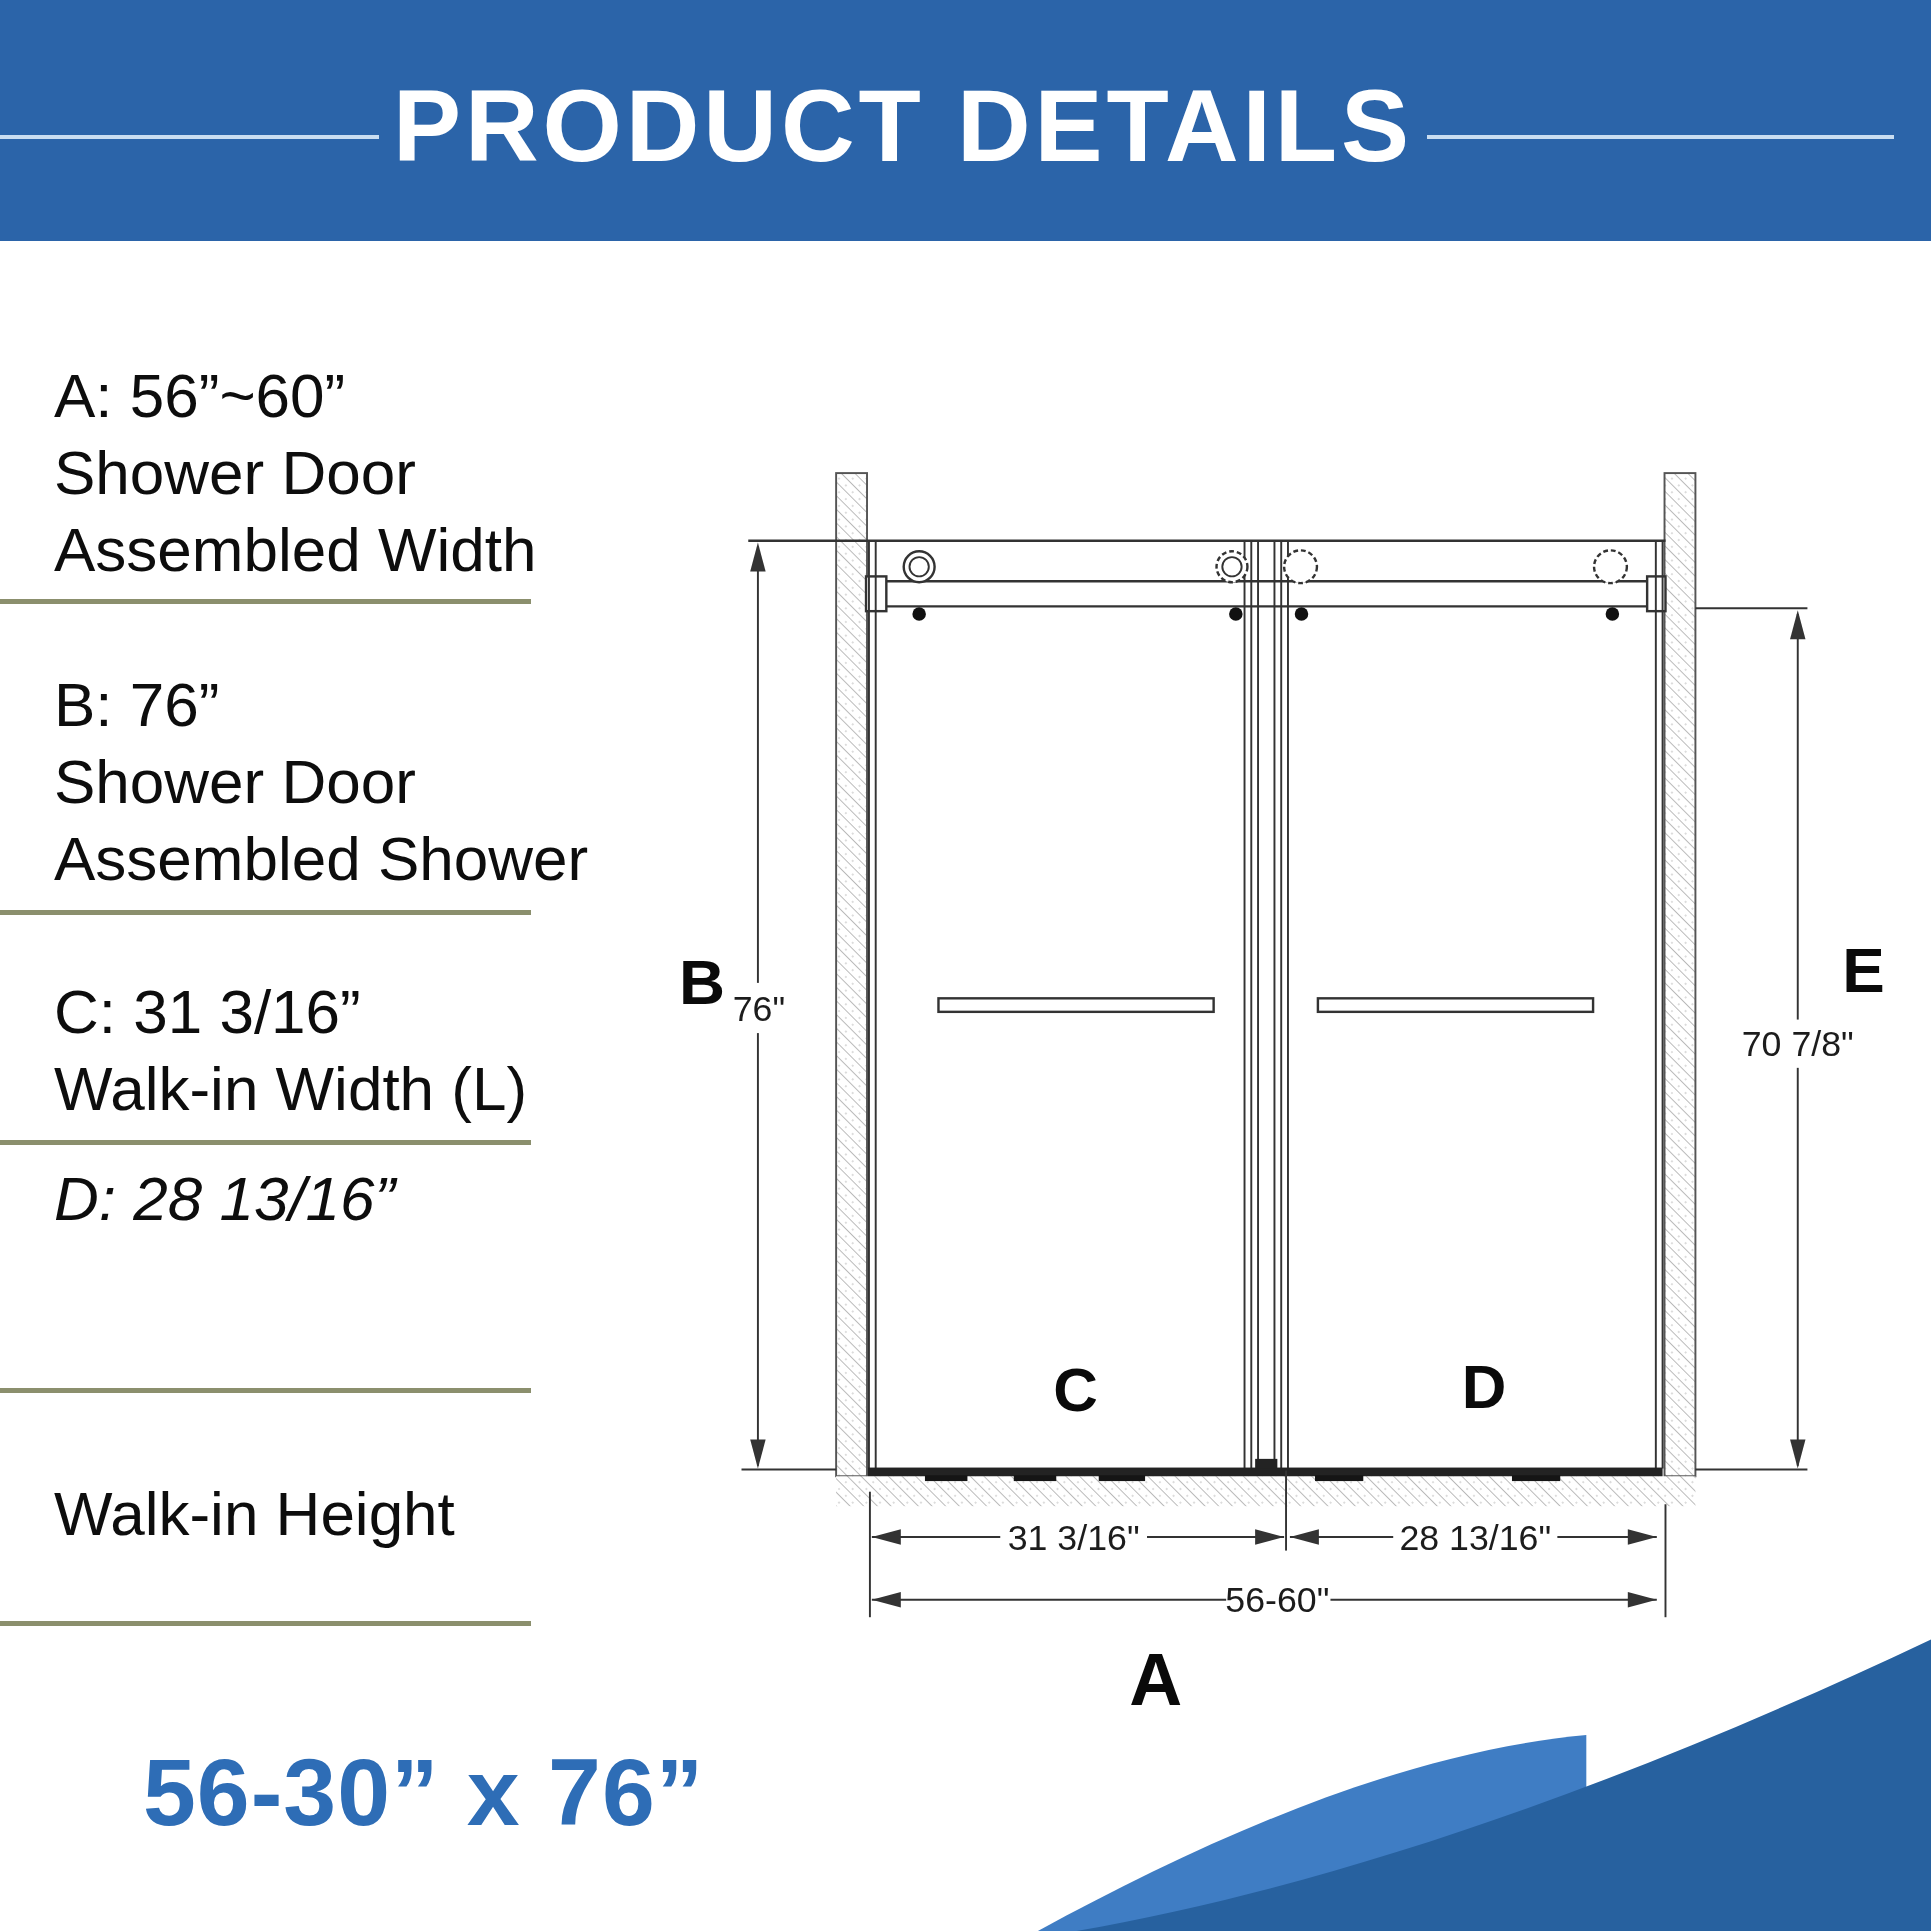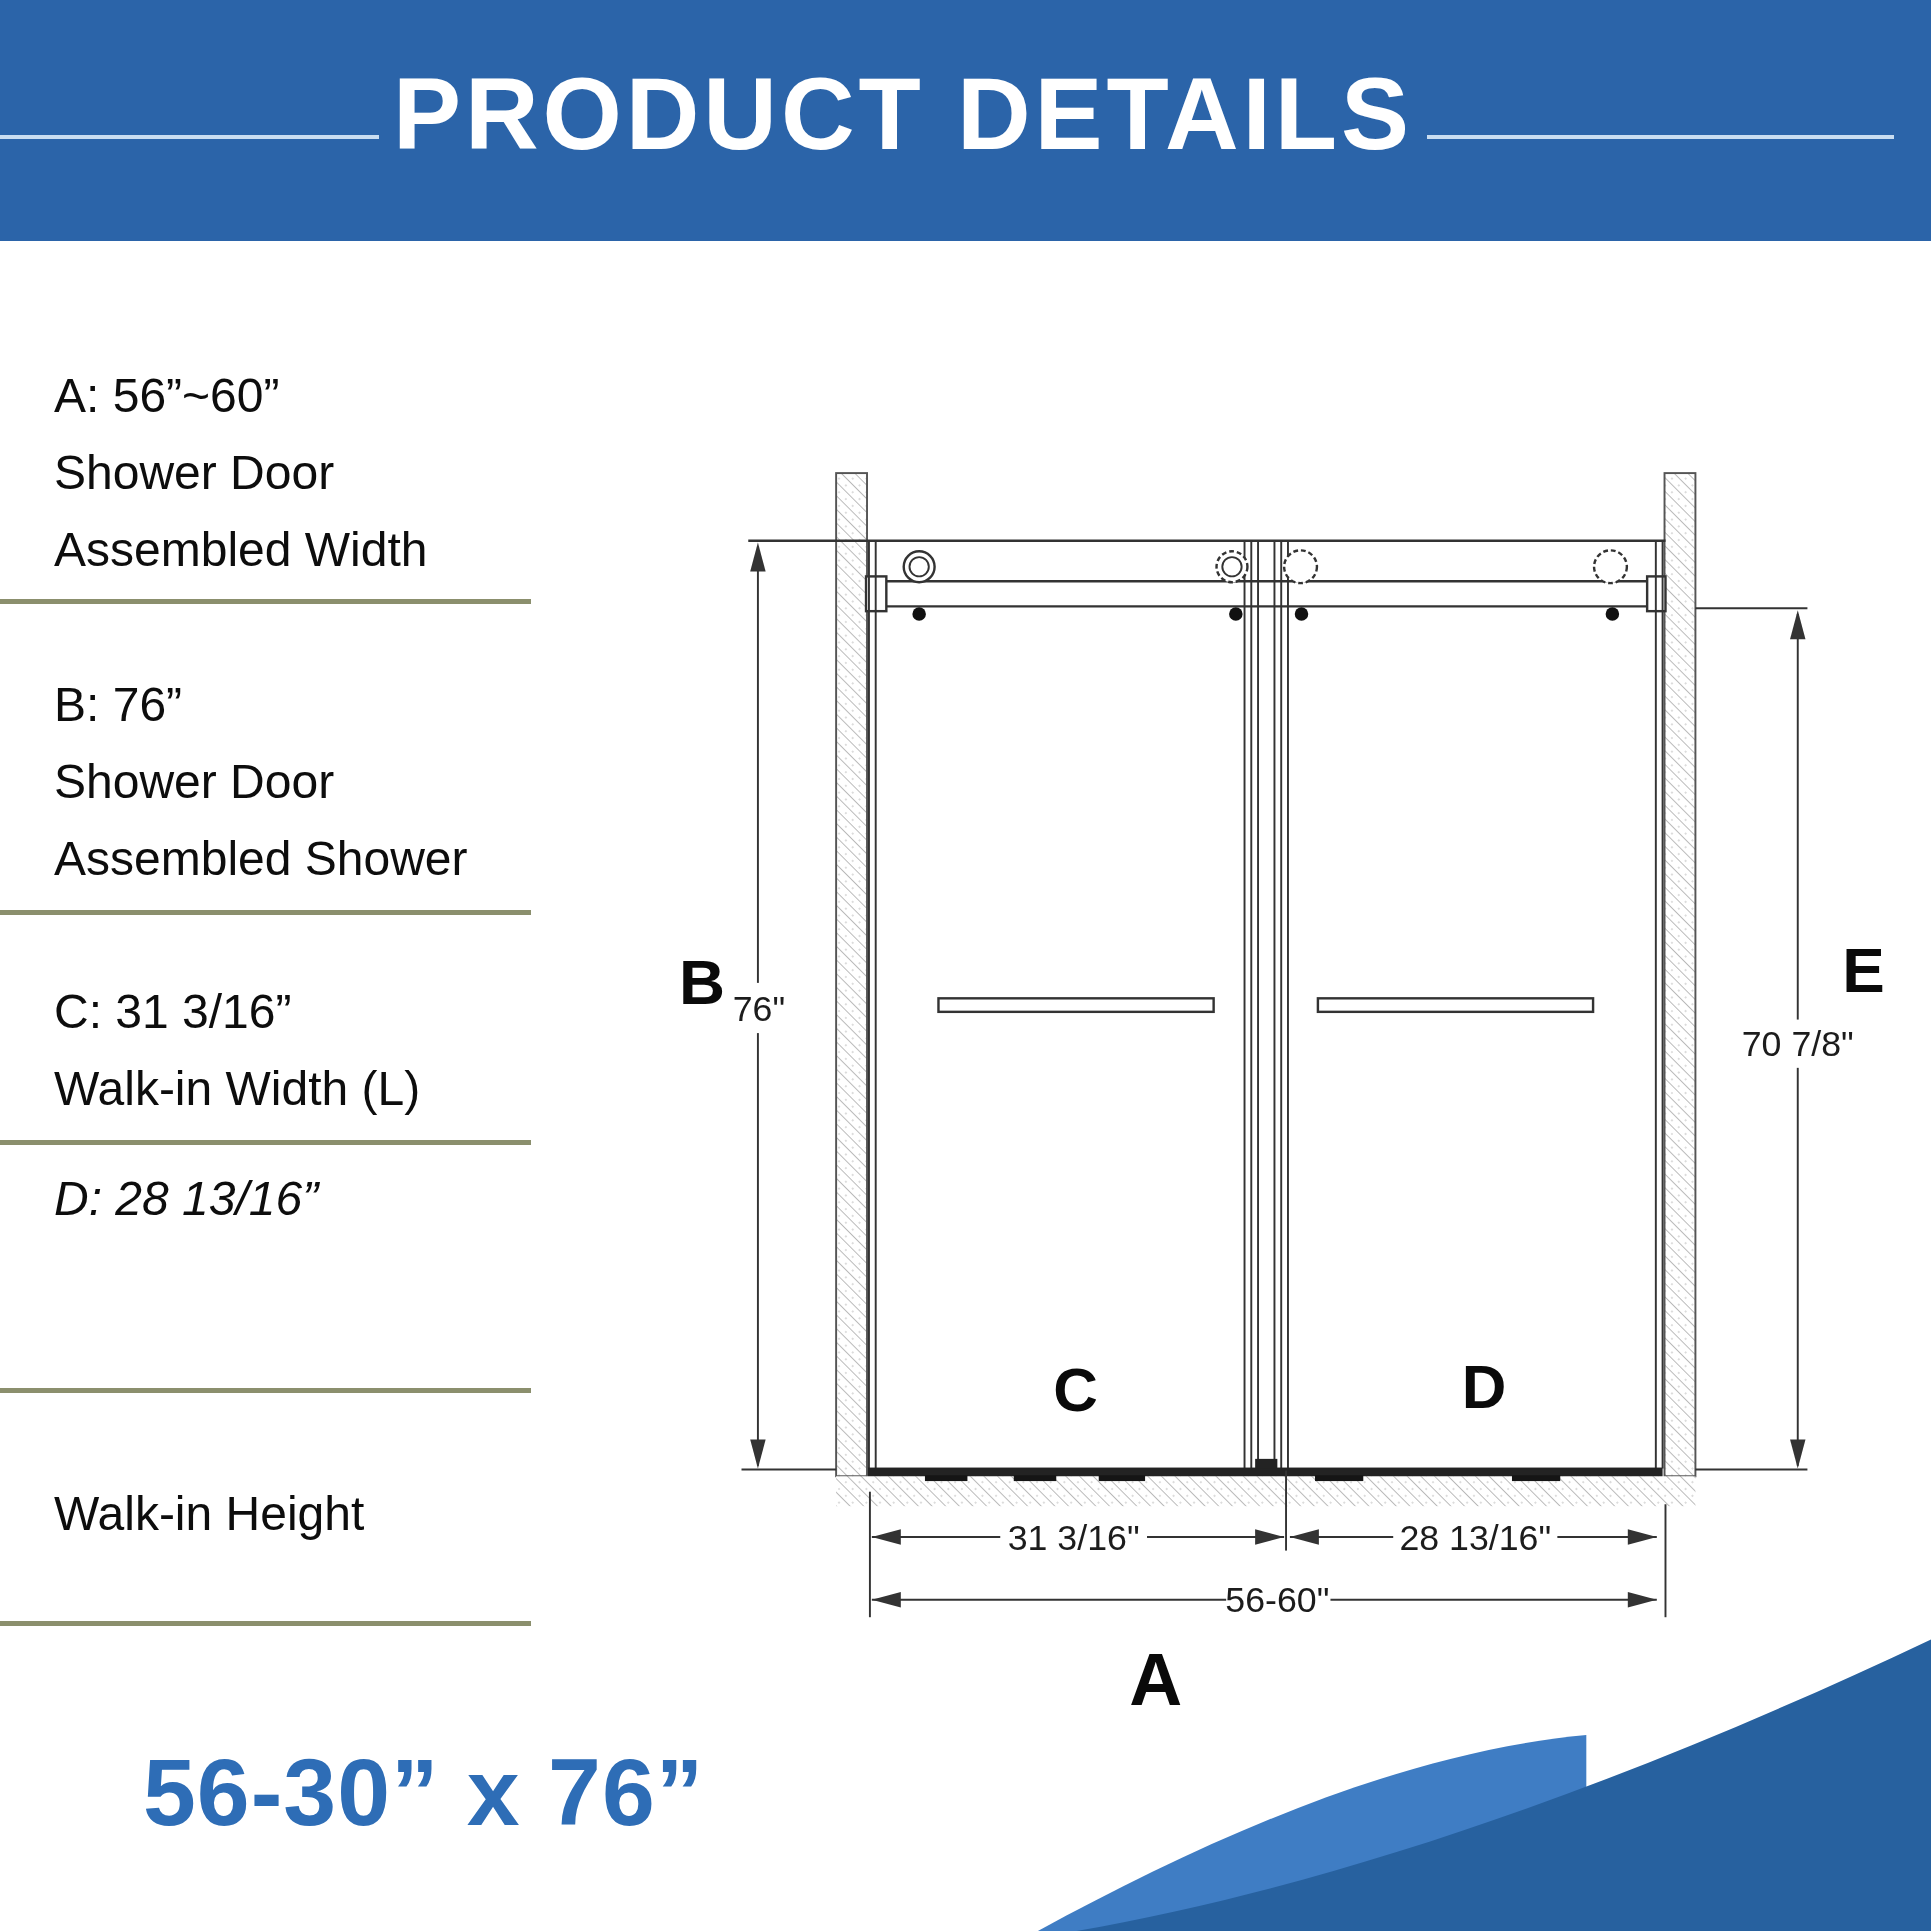--- a/index.html
+++ b/index.html
@@ -3,31 +3,31 @@
 <meta charset="utf-8">
 <style>
   html,body{margin:0;padding:0;}
   body{
     width:1931px;height:1931px;position:relative;background:#ffffff;
     font-family:"Liberation Sans", sans-serif;overflow:hidden;
   }
   
   .banner{position:absolute;left:0;top:0;width:1931px;height:241px;background:#2b64a9;}
   .banner-title{
-    position:absolute;left:0;top:56px;width:1806px;text-align:center;
+    position:absolute;left:0;top:68px;width:1806px;text-align:center;
     color:#ffffff;font-size:102px;font-weight:900;letter-spacing:3.9px;
     font-family:"Liberation Sans", sans-serif;
   }
   .banner-line{position:absolute;top:135px;height:3.9px;background:#c9ddf1;}
   .banner-line.left{left:0;width:379px;}
   .banner-line.right{left:1427px;width:467px;}
   
   .spec-block{
     position:absolute;left:54px;width:541px;color:#0d0d0d;
-    font-size:48px;line-height:77px;white-space:nowrap;
+    font-size:62px;line-height:77px;white-space:nowrap;
   }
   .spec-sep{position:absolute;left:0;width:531px;height:4.8px;background:#8b8f6d;}
   
   .size-callout{
     position:absolute;left:143px;top:1738px;
     color:#2e6db6;font-size:95px;font-weight:bold;letter-spacing:1px;white-space:nowrap;
   }
   
   .diagram-svg{position:absolute;left:0;top:0;width:1931px;height:1931px;}
   .dim-text{font-family:"Liberation Sans", sans-serif;font-size:37px;fill:#1c1c1c;}

